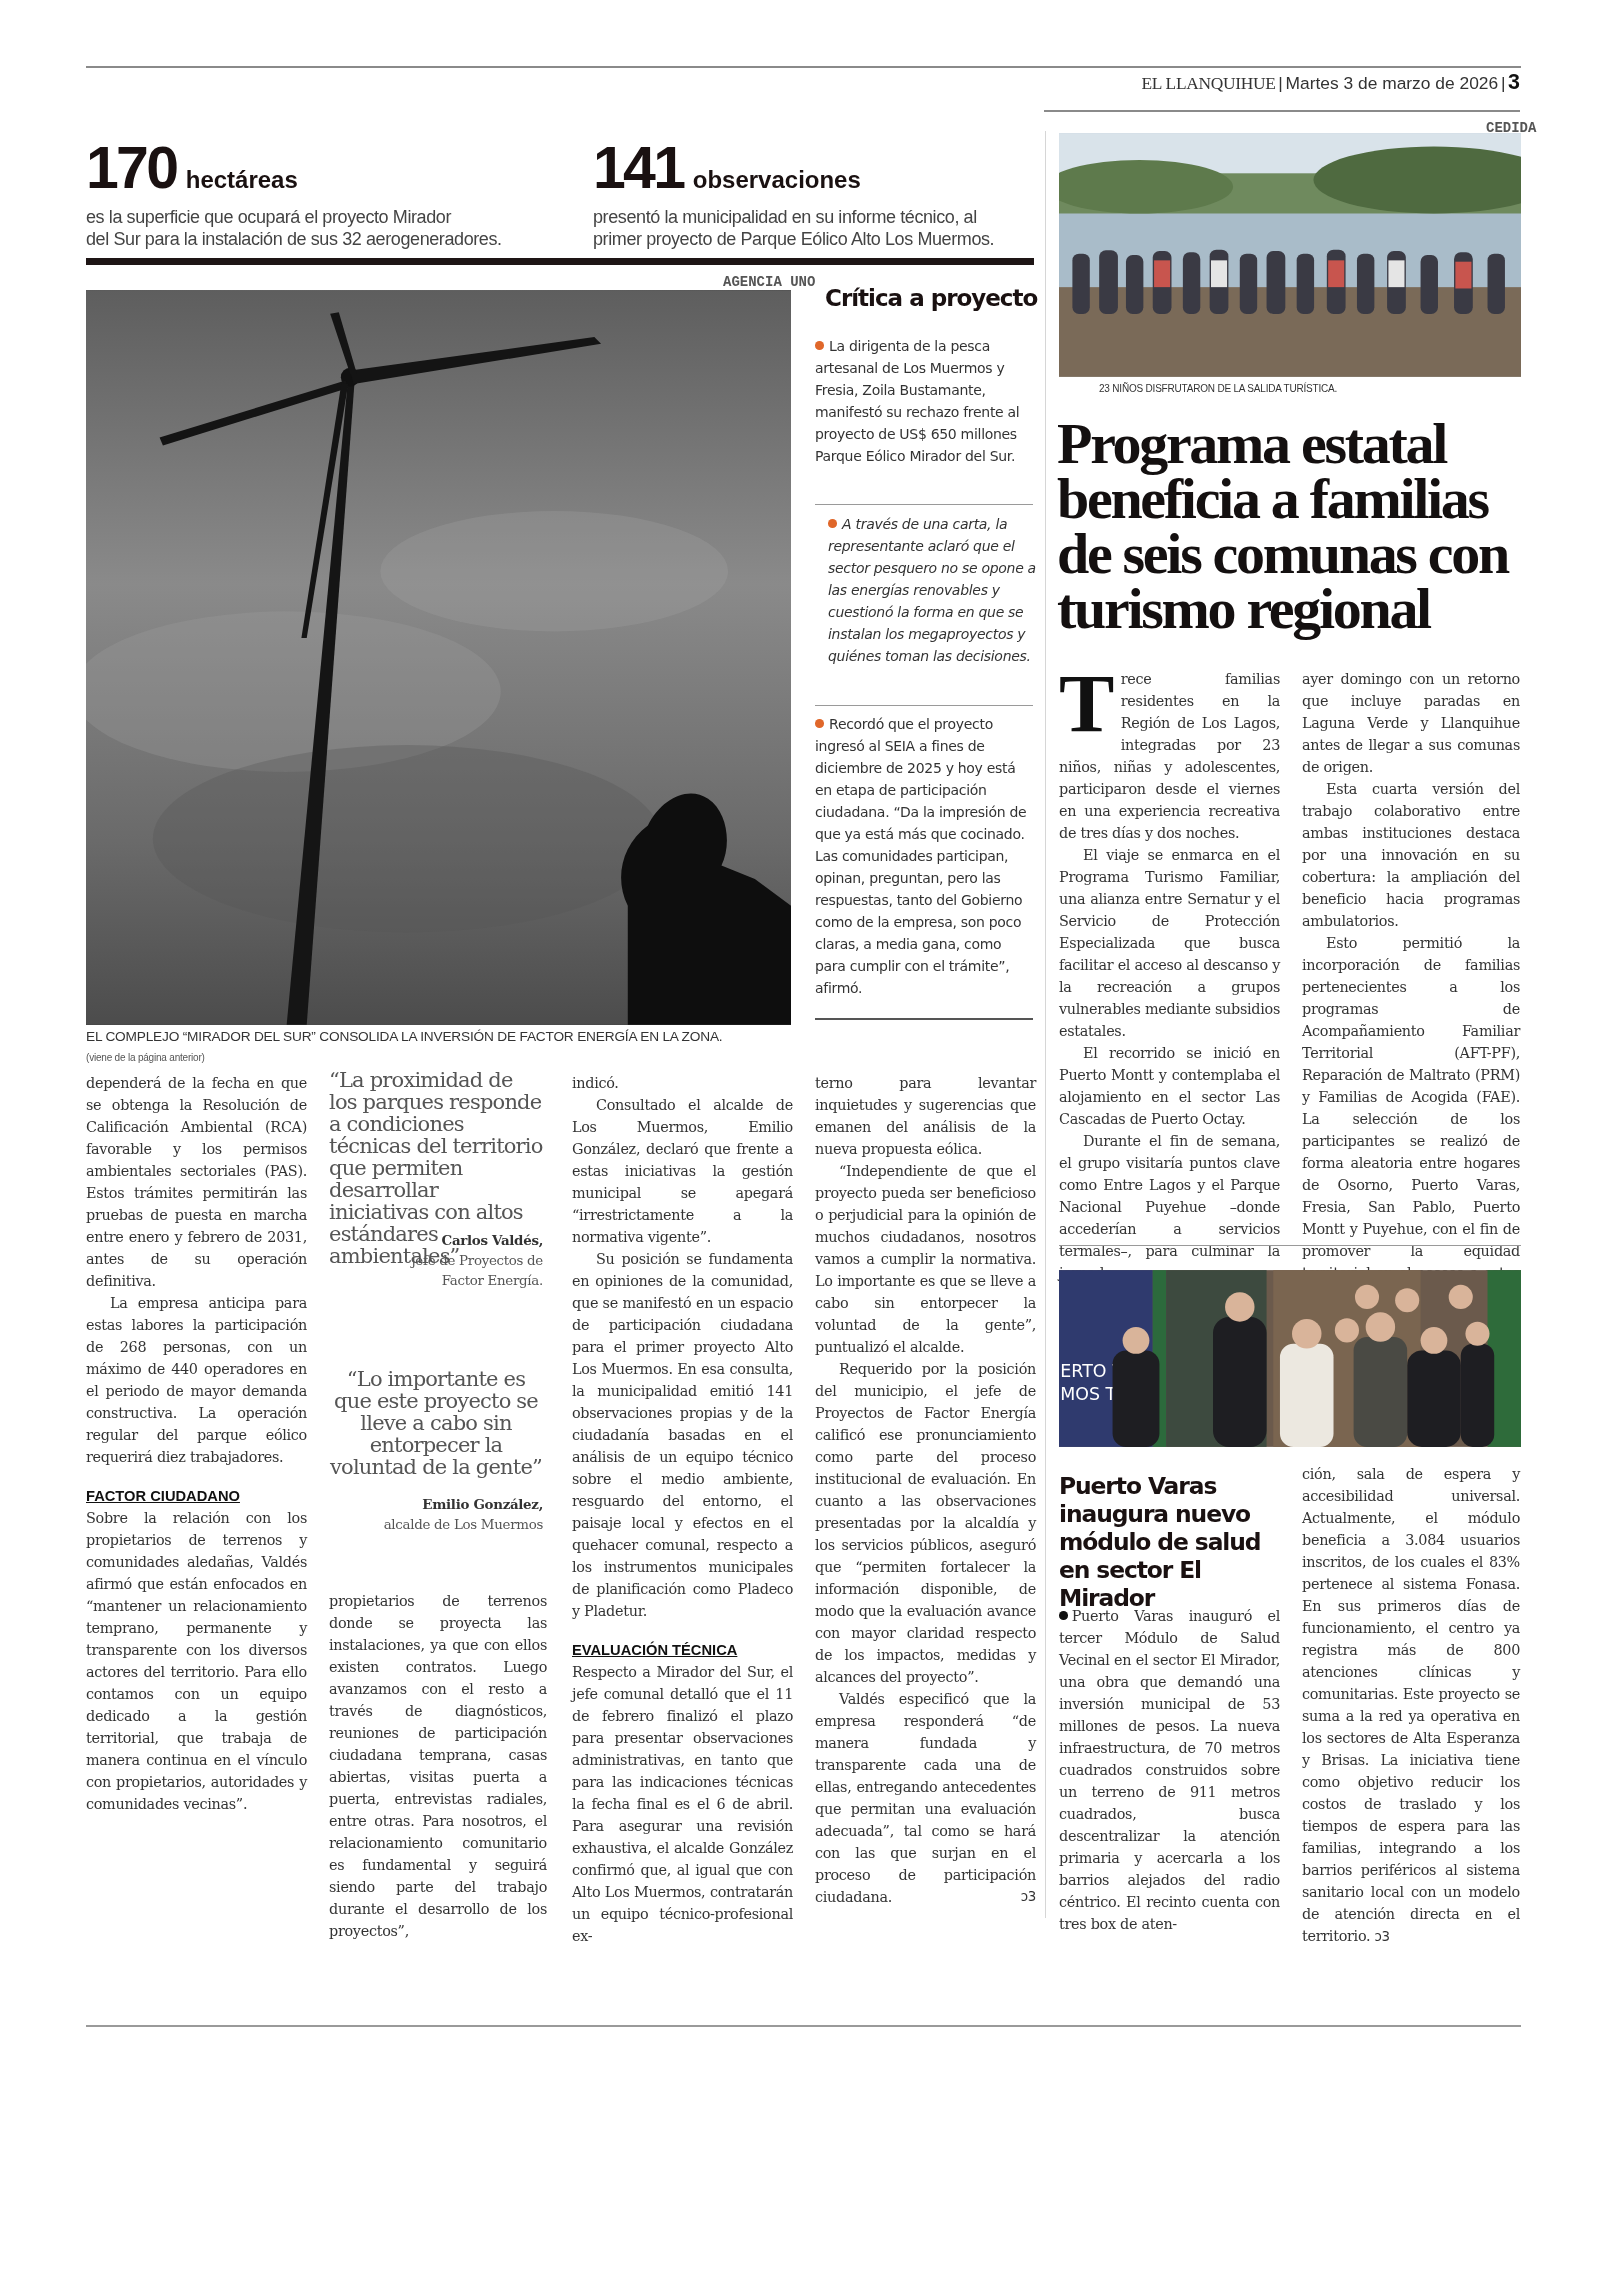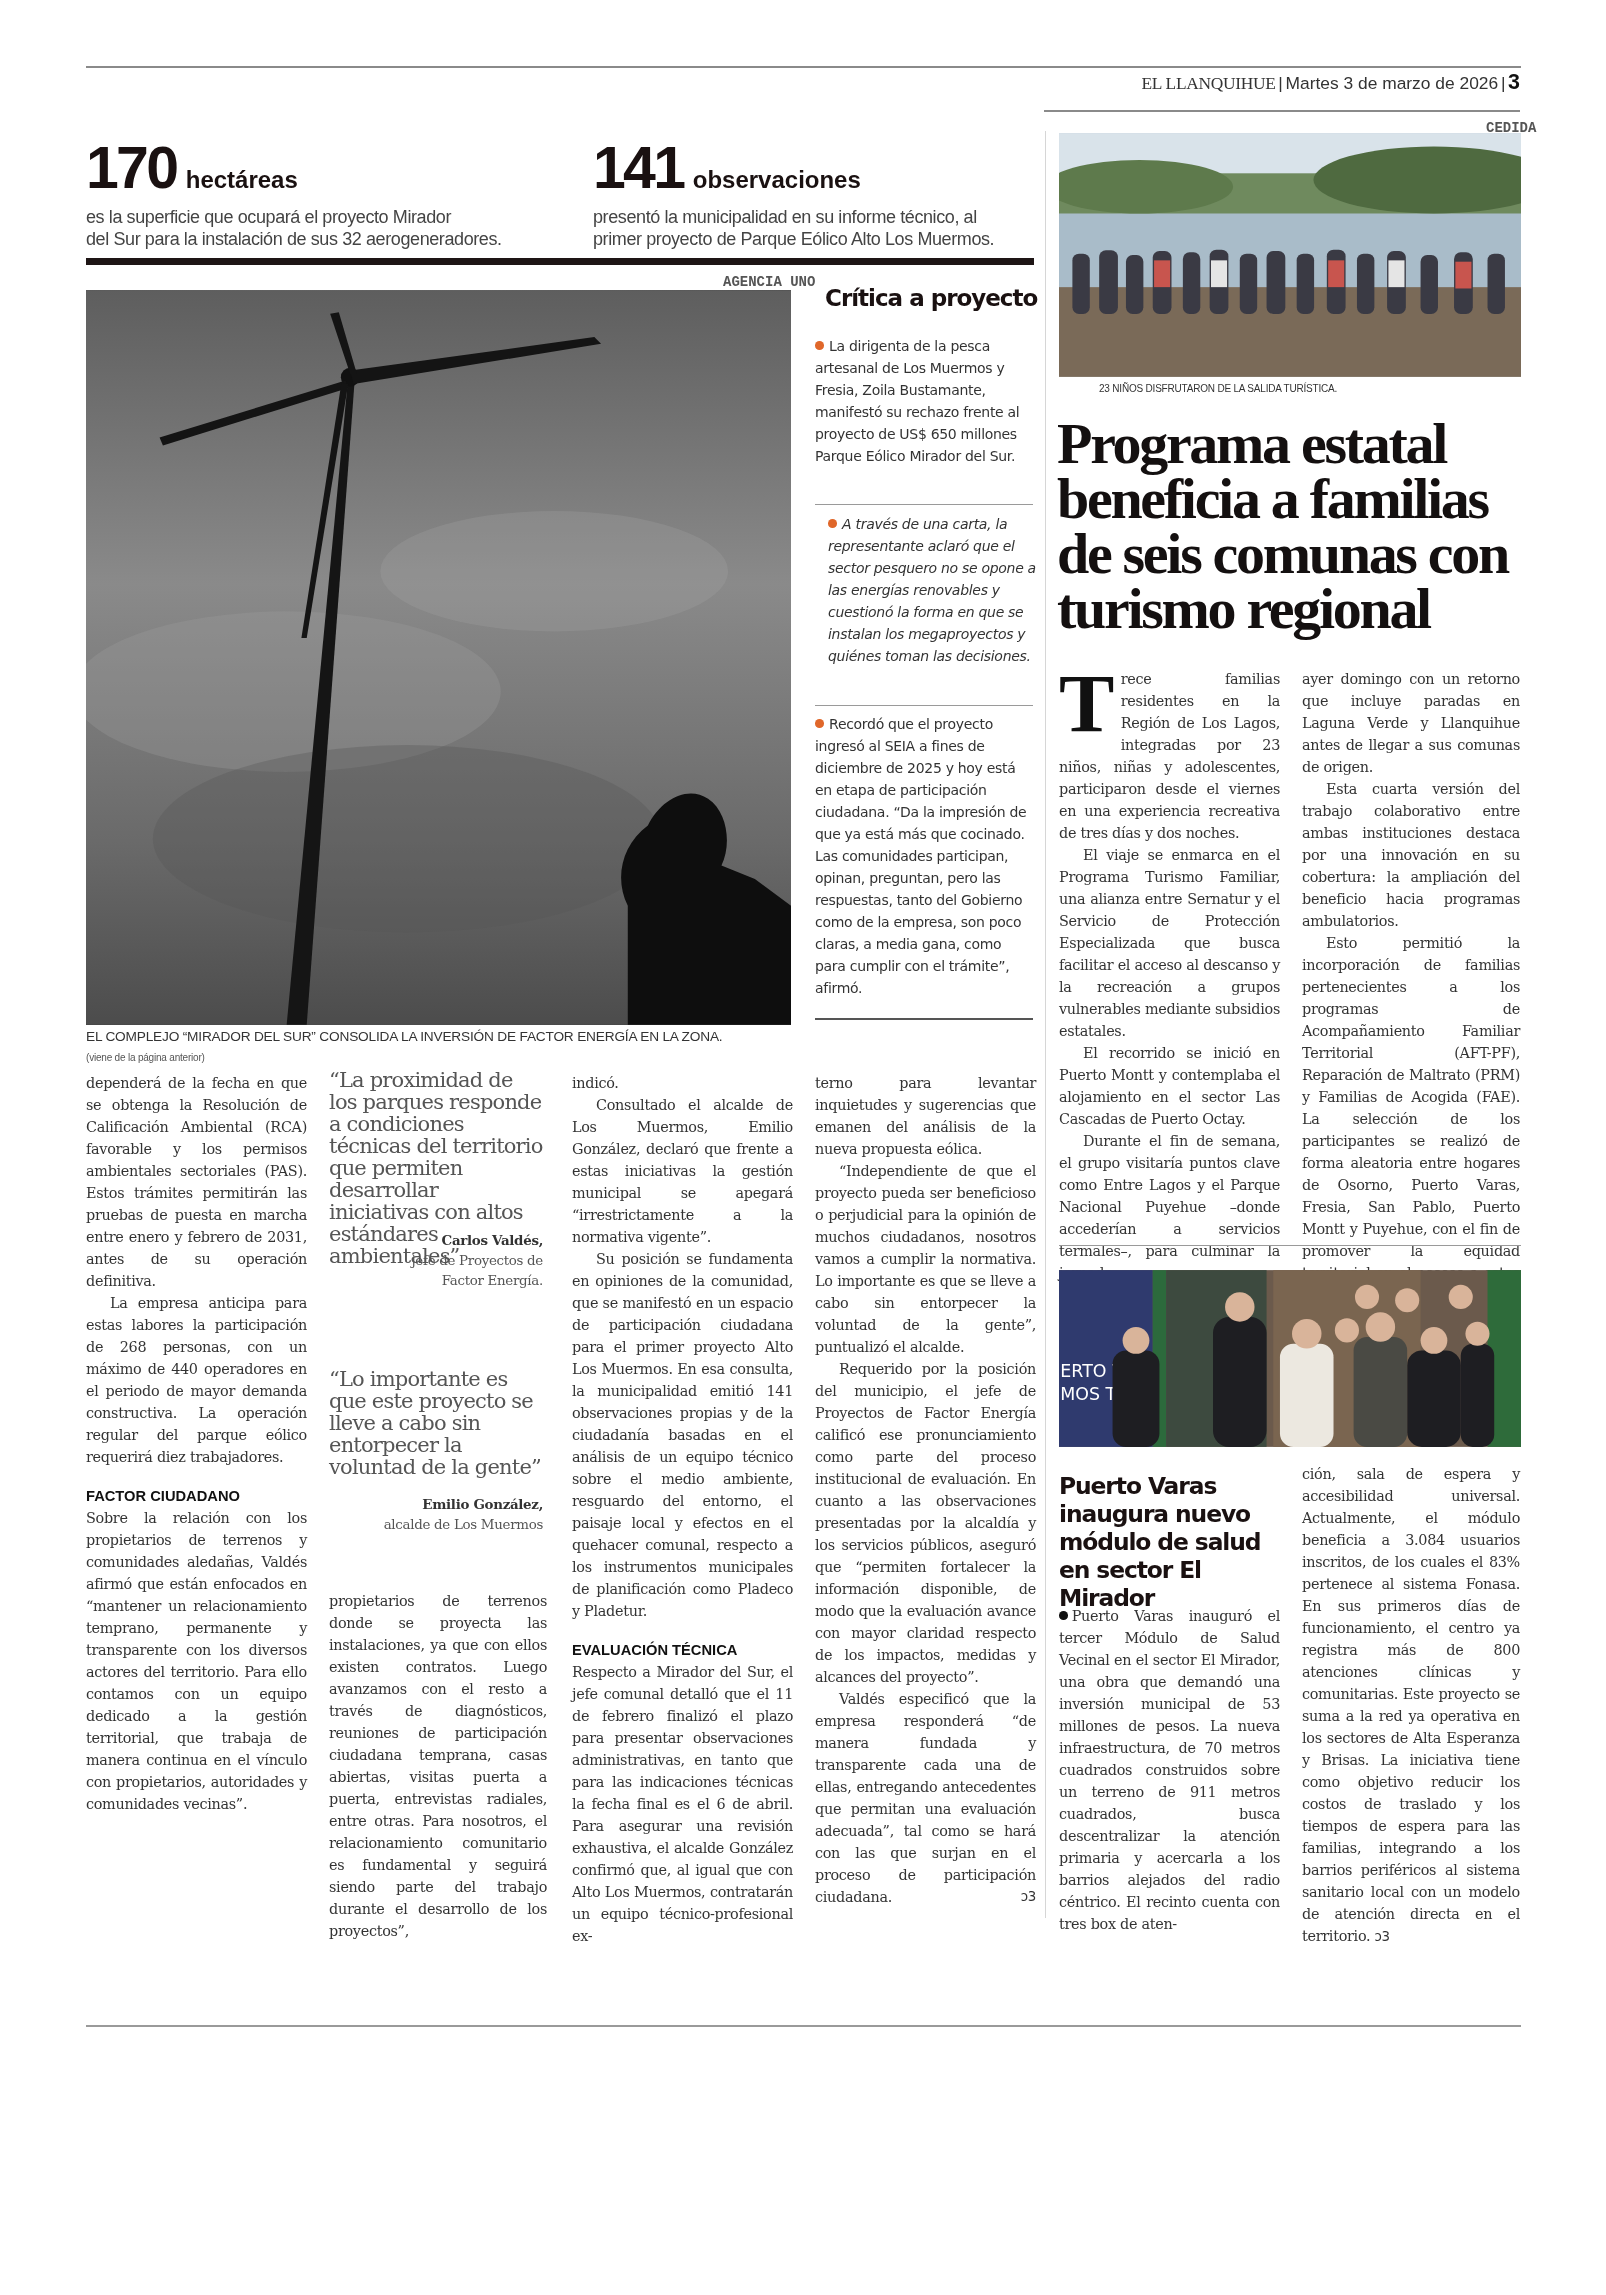--- a/index.html
+++ b/index.html
@@ -21,21 +21,21 @@
 
   
   .photo { position: absolute; overflow: hidden; }
   .credit { position: absolute; font-family: Liberation Mono, monospace; font-size: 14px; font-weight: bold; color: #555; }
   .caption { position: absolute; font-family: "Liberation Sans", sans-serif; font-size: 13.4px; color: #333; letter-spacing: -0.2px; white-space: nowrap; }
 
   
   .col { position: absolute; font-family: "DejaVu Serif", serif; font-size: 14.4px; line-height: 22px; color: #333; text-align: justify; hyphens: manual; letter-spacing: -0.3px; }
   .col p { margin: 0; }
   .col p.ind { text-indent: 24px; }
-  .sub { font-family: "Liberation Sans", sans-serif; font-weight: bold; font-size: 14.7px; color: #111; letter-spacing: 0; margin-top: 0; }
+  .sub { font-family: "Liberation Sans", sans-serif; font-weight: bold; font-size: 14.7px; color: #111; letter-spacing: 0; margin-top: 0; text-decoration: underline; }
 
   
   .sidebar-title { position: absolute; font-family: "DejaVu Sans", sans-serif; font-weight: bold; font-size: 23px; color: #1a1111; letter-spacing: -1px; }
   .side { position: absolute; font-family: "DejaVu Sans", sans-serif; font-size: 14px; line-height: 22px; color: #333; letter-spacing: -0.3px; }
   .dot { display: inline-block; width: 8.7px; height: 8.7px; border-radius: 50%; background: #e0672a; margin-right: 5.4px; vertical-align: 1.3px; }
   .bdot { display: inline-block; width: 8.7px; height: 8.7px; border-radius: 50%; background: #111; margin-right: 4px; vertical-align: 1.3px; }
 
   
   .quote { position: absolute; font-family: "DejaVu Serif", serif; font-size: 21px; line-height: 22px; color: #555; letter-spacing: -0.8px; }
   .attr { position: absolute; text-align: right; font-family: "DejaVu Serif", serif; font-size: 13.4px; line-height: 20px; color: #555; letter-spacing: -0.3px; }
@@ -128,21 +128,21 @@
   <p>Sobre la relación con los propietarios de terrenos y comunidades aledañas, Valdés afirmó que están enfocados en “mantener un relacionamiento temprano, permanente y transparente con los diversos actores del territorio. Para ello contamos con un equipo dedicado a la gestión territorial, que trabaja de manera continua en el vínculo con propietarios, autoridades y comunidades vecinas”.</p>
 </div>
 
 <div class="quote" style="left:329px; top:1069px; width:214px;">“La proximidad de los parques responde a condiciones técnicas del territorio que permiten desarrollar iniciativas con altos estándares ambientales”</div>
 <div class="attr" style="left:329px; top:1230px; width:214px;">
   <div><b>Carlos Valdés,</b></div>
   <div>jefe de Proyectos de</div>
   <div>Factor Energía.</div>
 </div>
 
-<div class="quote" style="left:329px; top:1368px; width:214px;">“Lo importante es que este proyecto se lleve a cabo sin entorpecer la voluntad de la gente”</div>
+<div class="quote" style="left:329px; top:1368px; width:214px;text-align:center;">“Lo importante es que este proyecto se lleve a cabo sin entorpecer la voluntad de la gente”</div>
 <div class="attr" style="left:329px; top:1494px; width:214px;">
   <div><b>Emilio González,</b></div>
   <div>alcalde de Los Muermos</div>
 </div>
 
 <div class="col" style="left:329px; top:1590px; width:218px;">
   <p>propietarios de terrenos donde se proyecta las instalaciones, ya que con ellos existen contratos. Luego avanzamos con el resto a través de diagnósticos, reuniones de participación ciudadana temprana, casas abiertas, visitas puerta a puerta, entrevistas radiales, entre otras. Para nosotros, el relacionamiento comunitario es fundamental y seguirá siendo parte del trabajo durante el desarrollo de los proyectos”,</p>
 </div>
 
 <div class="col" style="left:572px; top:1072px; width:221px;">

